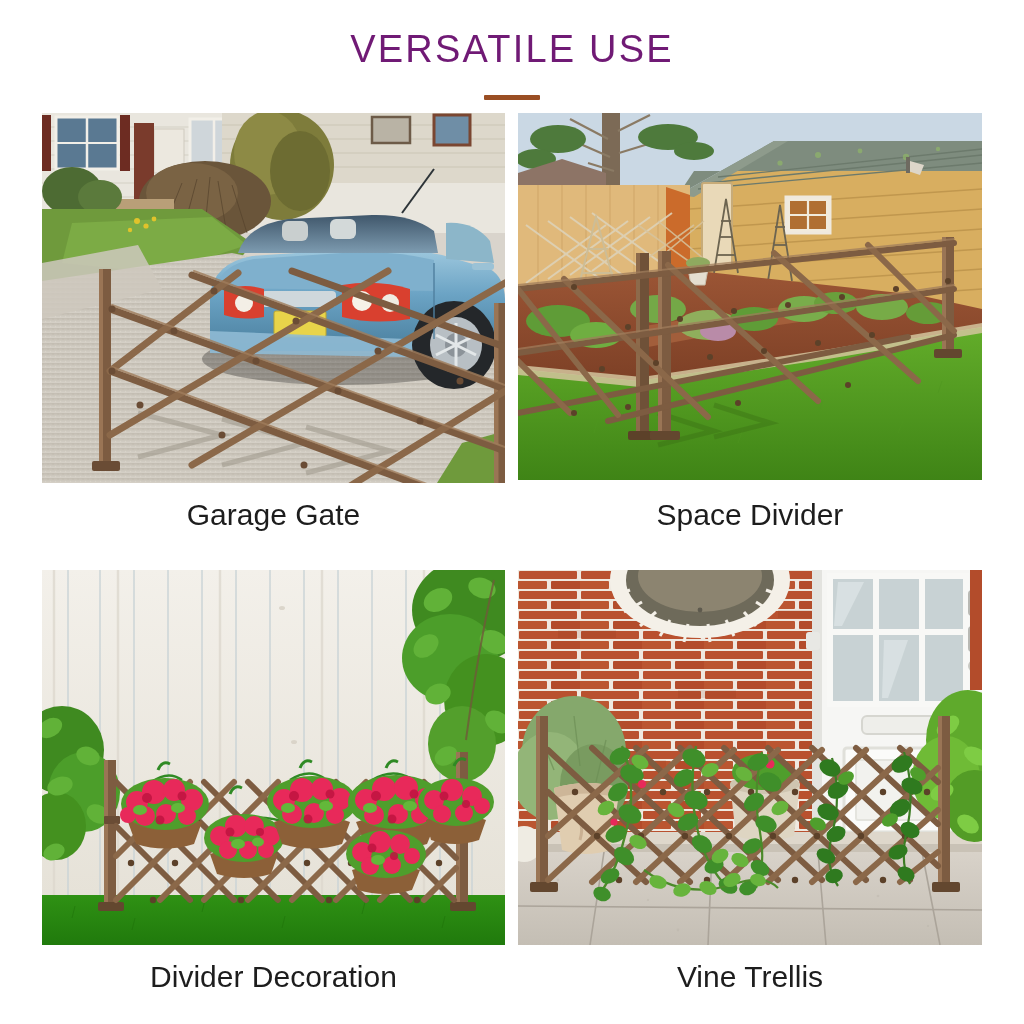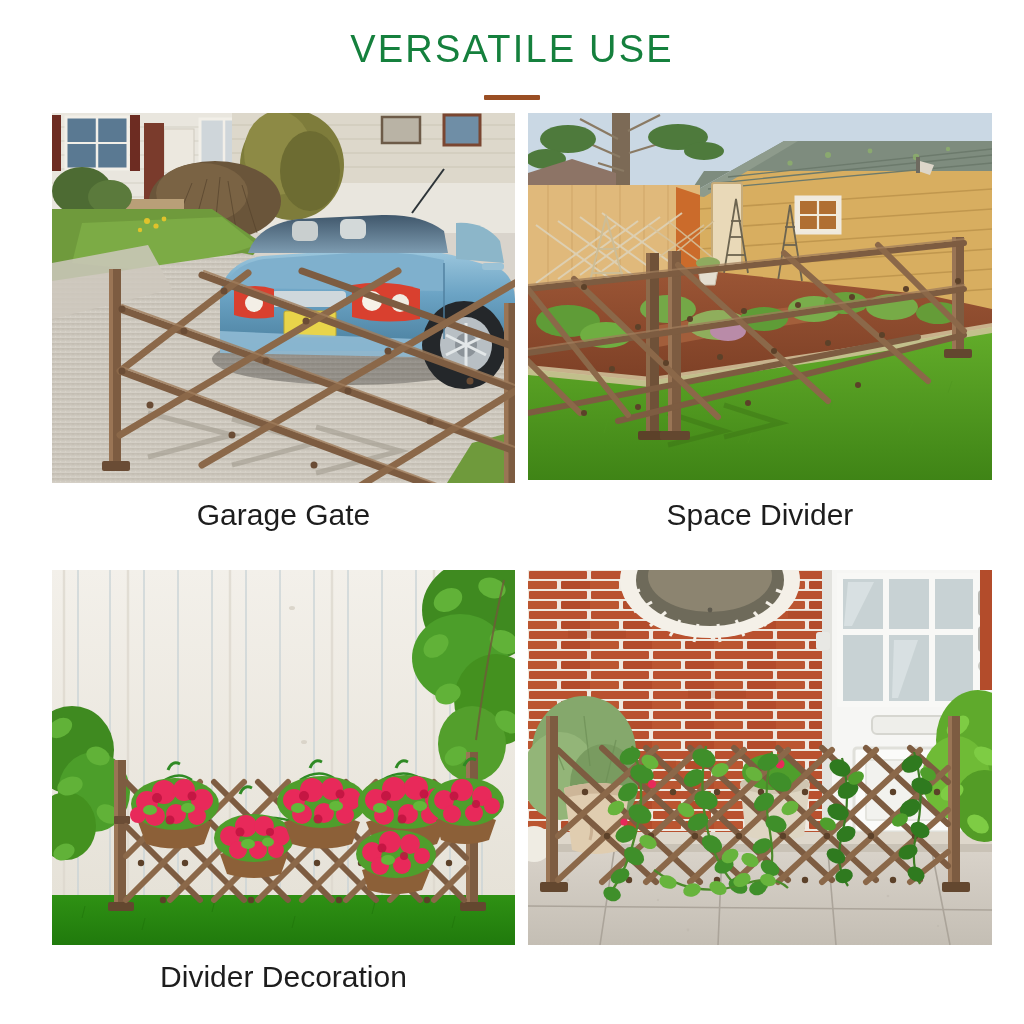--- a/index.html
+++ b/index.html
@@ -16,35 +16,35 @@
   }
 
   
   .header { position: absolute; top: 0; left: 0; width: 1024px; height: 113px; }
   .title {
     position: absolute; top: 28px; left: 0; width: 1024px;
     text-align: center;
     font-size: 38px;
     font-weight: 400;
     letter-spacing: 2.2px;
-    color: #15803d;
+    color: #701a75;
     font-family: "Liberation Sans", sans-serif;
     white-space: nowrap;
   }
   .title-divider {
     position: absolute; top: 95px; left: 484px;
     width: 56px; height: 5px;
     background: #9a4e23;
     border-radius: 1px;
   }
 
   
   .grid {
     position: absolute;
-    top: 113px; left: 52px;
+    top: 113px; left: 42px;
     width: 940px; height: 870px;
   }
   .cell { position: absolute; }
   .cell-0 { left: 0px;   top: 0px;   width: 463px; height: 370px; }
   .cell-1 { left: 476px; top: 0px;   width: 464px; height: 367px; }
   .cell-2 { left: 0px;   top: 457px; width: 463px; height: 375px; }
   .cell-3 { left: 476px; top: 457px; width: 464px; height: 375px; }
 
   .photo {
     position: relative;
@@ -1081,16 +1081,17 @@
                 <ellipse cx="140" cy="312" rx="9" ry="6.5" transform="rotate(20 140 312)"></ellipse>
                 <ellipse cx="164" cy="320" rx="9" ry="6.5" transform="rotate(-18 164 320)"></ellipse>
                 <ellipse cx="190" cy="318" rx="9" ry="6.5" transform="rotate(24 190 318)"></ellipse>
                 <ellipse cx="214" cy="310" rx="9" ry="6.5" transform="rotate(-26 214 310)"></ellipse>
                 <ellipse cx="240" cy="310" rx="8" ry="6" transform="rotate(18 240 310)"></ellipse>
               </g>
             </g>
           </g>
         </svg>
       </div>
+      <div class="caption cap-3">Vine Trellis</div>
     </div>
 
   </div>
 </div>
 
 </body></html>

